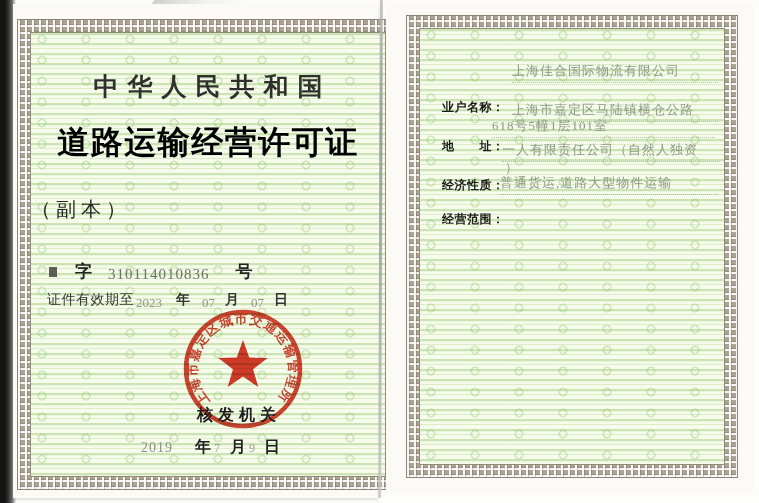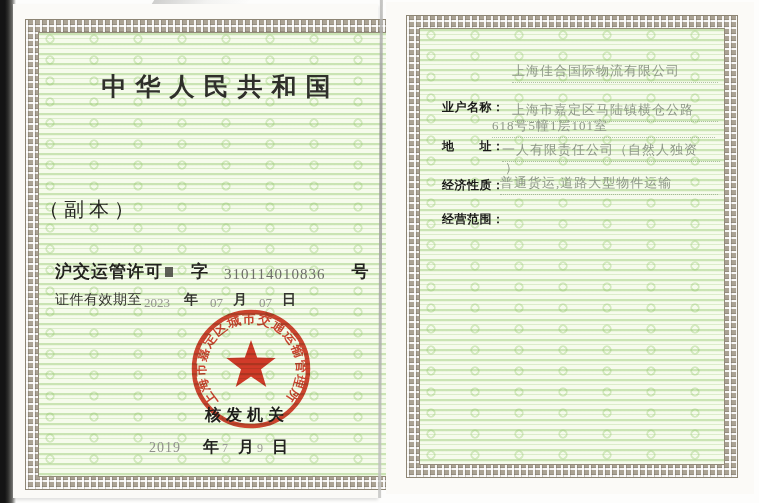--- a/index.html
+++ b/index.html
@@ -28,21 +28,21 @@
   .sheet-left{left:13px; top:4px; width:365px; height:494px; box-shadow:0 2px 3px rgba(0,0,0,.12);}
   .sheet-right{left:386px; top:2px; width:368px; height:492px;}
   
   .frame{
     position:absolute; box-sizing:border-box; border:1px solid #8d8574; padding:12px;
     background-color:#aba394;
     background-image:
       repeating-linear-gradient(90deg, rgba(255,255,255,.9) 0 2px, rgba(92,86,74,.28) 2px 3px, rgba(255,255,255,0) 3px 7px),
       repeating-linear-gradient(0deg, rgba(255,255,255,.9) 0 2px, rgba(92,86,74,.28) 2px 3px, rgba(255,255,255,0) 3px 7px);
   }
-  .frame-left{left:12px; top:15px; width:382px; height:471px;}
+  .frame-left{left:4px; top:15px; width:382px; height:471px;}
   .frame-right{left:20px; top:13px; width:332px; height:463px;}
   
   .cert-bg{
     position:relative; width:100%; height:100%; border:1px solid #938b7a; box-sizing:border-box;
     background-color:#f6fbec;
     background-image:
       repeating-linear-gradient(180deg,
         rgba(141,196,101,.42) 0 2px,
         rgba(141,196,101,.10) 2px 3px,
         rgba(141,196,101,0) 3px 5px,
@@ -124,25 +124,25 @@
 
   <div class="edge-shadow"></div>
   <div class="fold-shadow"></div>
 
   <div class="sheet sheet-left">
     <div class="frame frame-left">
       <div class="cert-bg">
 
         <div class="country">中华人民共和国</div>
 
+        <div class="cert-title">道路运输经营许可证</div>
 
         <div class="copy-type">（副本）</div>
 
         <div class="license-row">
-          <span class="lic-prefix">沪交运管许可</span>
           <span class="redaction"></span>
           <span class="lic-zi">字</span>
           <span class="lic-number">310114010836</span>
           <span class="lic-suffix">号</span>
         </div>
 
         <div class="validity-row">
           <span class="v-label">证件有效期至</span>
           <span class="v-val vg1">2023</span>
           <span class="v-unit vg2">年</span>

